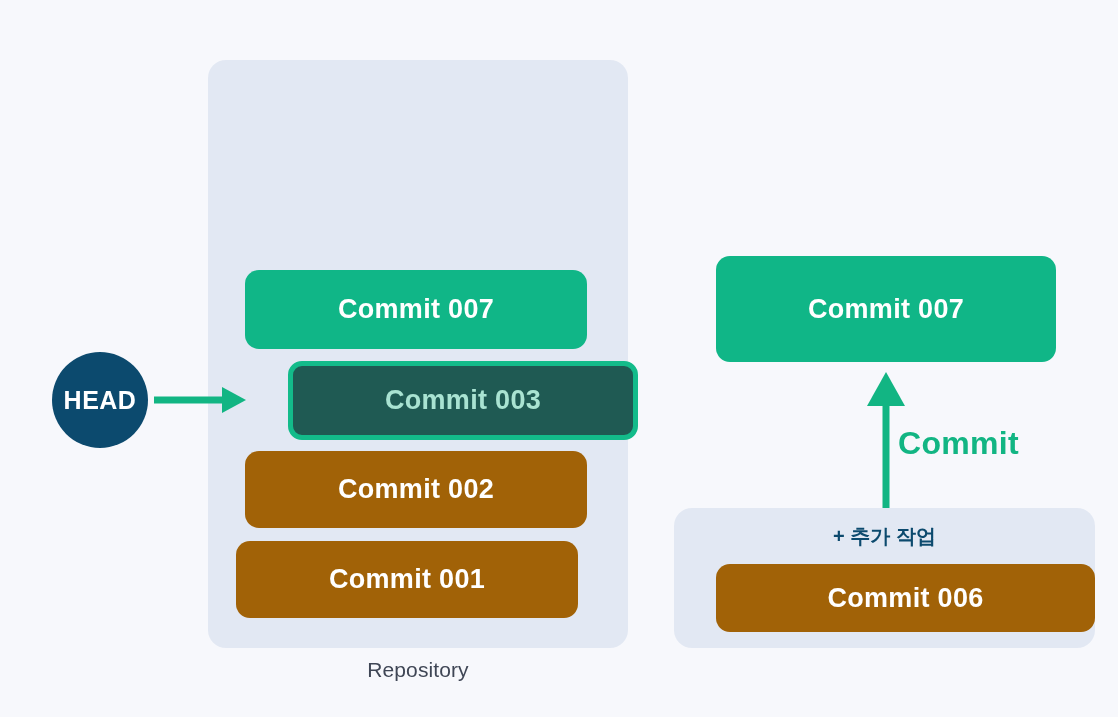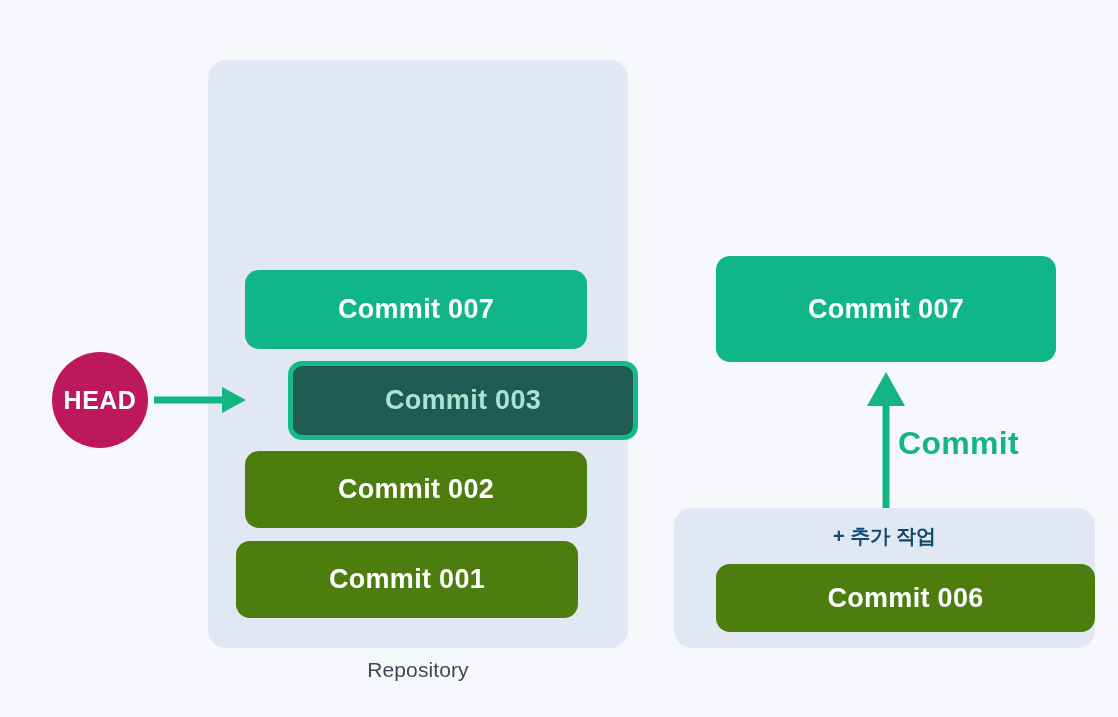--- a/index.html
+++ b/index.html
@@ -45,21 +45,21 @@
     display: flex;
     align-items: center;
     justify-content: center;
     border-radius: 14px;
     font-size: 27px;
     font-weight: bold;
     letter-spacing: .3px;
     box-sizing: border-box;
   }
   .commit-dark {
-    background: #4d7c0f;
+    background: #a16207;
     color: #ffffff;
   }
   .commit-green {
     background: #10b687;
     color: #ffffff;
   }
   .commit-head {
     background: #1f5a53;
     color: #a9e3d2;
     border: 5px solid #13bb8a;
@@ -73,21 +73,21 @@
   #commit-006      { left: 716px; top: 564px; width: 379px; height: 68px; }
 
   
   #head-circle {
     position: absolute;
     left: 52px;
     top: 352px;
     width: 96px;
     height: 96px;
     border-radius: 50%;
-    background: #be185d;
+    background: #0c4a6e;
     color: #ffffff;
     display: flex;
     align-items: center;
     justify-content: center;
     font-size: 25px;
     font-weight: bold;
     letter-spacing: .5px;
   }
 
   

